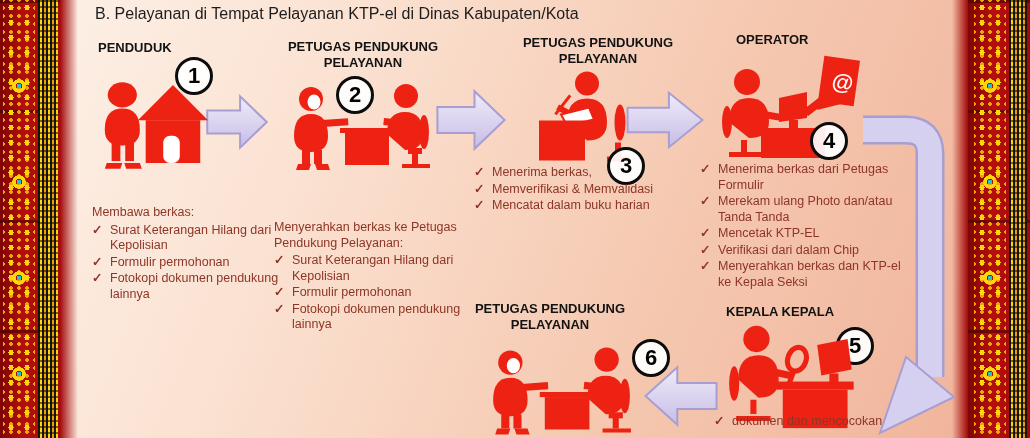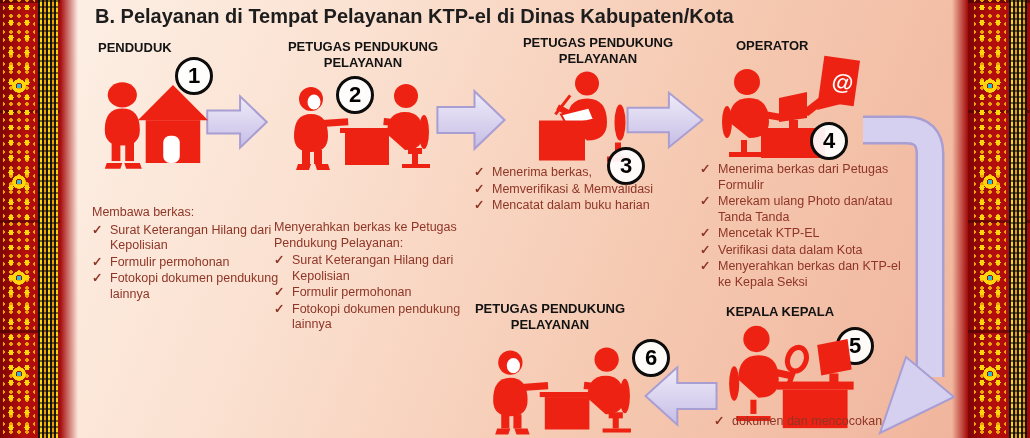--- a/index.html
+++ b/index.html
@@ -18,21 +18,21 @@
       radial-gradient(circle 2.5px at center,#27bfd3 99%,transparent),
       radial-gradient(circle at center, transparent 0 3px,#ffd60a 3px 6.5px,transparent 7px),
       radial-gradient(circle 2.6px at center,#ffd60a 99%,transparent),
       radial-gradient(circle 1.6px at center,#f0a307 99%,transparent);
       background-size:32px 96px,32px 96px,16px 15px,8px 8px;
       background-position:50% 38px,50% 38px,0 0,4px 4px;}
   .b-stripes{background-image:
       repeating-linear-gradient(to bottom, rgba(10,10,10,.55) 0 2px, transparent 2px 6px),
       repeating-linear-gradient(to right,#161616 0 2px,#ffd60a 2px 4px,#161616 4px 6px,#ef9b06 6px 8px);}
   
-  .title{position:absolute;left:95px;top:5px;font-size:20px;font-weight:bold;color:#1d1d1d;}
+  .title{position:absolute;left:95px;top:5px;font-size:16px;font-weight:normal;color:#1d1d1d;}
   .heading{position:absolute;font-size:13px;font-weight:bold;color:#131313;line-height:1.2;}
   .circle{position:absolute;width:38px;height:38px;border:3px solid #0c0c0c;border-radius:50%;
           background:rgba(255,255,255,.92);display:flex;align-items:center;justify-content:center;
           font-size:22px;font-weight:bold;color:#000;box-sizing:border-box;}
   .desc{position:absolute;font-size:12.5px;color:#8e3526;line-height:1.24;}
   .desc-title{margin-bottom:2px;margin-top:28px;}
   .li{display:grid;grid-template-columns:15px 1fr;column-gap:3px;margin:1px 0;}
   .chk{font-weight:bold;}
   .icon,.arr{position:absolute;}
 </style>
@@ -190,21 +190,21 @@
         <span class="chk">✓</span>
         <span>Memverifikasi &amp; Memvalidasi</span>
       </div>
     <div class="li">
         <span class="chk">✓</span>
         <span>Mencatat dalam buku harian</span>
       </div>
   </div>
 
   
-  <div class="heading" style="left:736px;top:38px">OPERATOR</div>
+  <div class="heading" style="left:736px;top:32px">OPERATOR</div>
   <svg class="icon" style="left:712px;top:52px;width:152px;height:108px" viewBox="0 0 150 108">
     <g fill="#ee2213">
       <circle cx="34" cy="30" r="13"></circle>
       <path d="M16,70 Q16,46 36,46 Q56,46 56,70 Q56,86 36,86 Z"></path>
       <rect x="46" y="58" width="24" height="7" transform="rotate(10 46 58)"></rect>
       <rect x="48" y="76" width="64" height="30"></rect>
       <polygon points="66,46 94,40 94,66 66,70"></polygon>
       <rect x="76" y="68" width="9" height="8"></rect>
       <ellipse cx="14" cy="70" rx="5" ry="16"></ellipse>
       <rect x="28" y="88" width="6" height="12"></rect>
@@ -226,21 +226,21 @@
     <div class="li">
         <span class="chk">✓</span>
         <span>Merekam ulang Photo dan/atau Tanda Tanda</span>
       </div>
     <div class="li">
         <span class="chk">✓</span>
         <span>Mencetak KTP-EL</span>
       </div>
     <div class="li">
         <span class="chk">✓</span>
-        <span>Verifikasi data dalam Kota</span>
+        <span>Verifikasi dari dalam Chip</span>
       </div>
     <div class="li">
         <span class="chk">✓</span>
         <span>Menyerahkan berkas dan KTP-el ke Kepala Seksi</span>
       </div>
   </div>
 
   
   <div class="heading" style="left:726px;top:304px">KEPALA KEPALA</div>
   <div class="circle" style="left:836px;top:327px">

